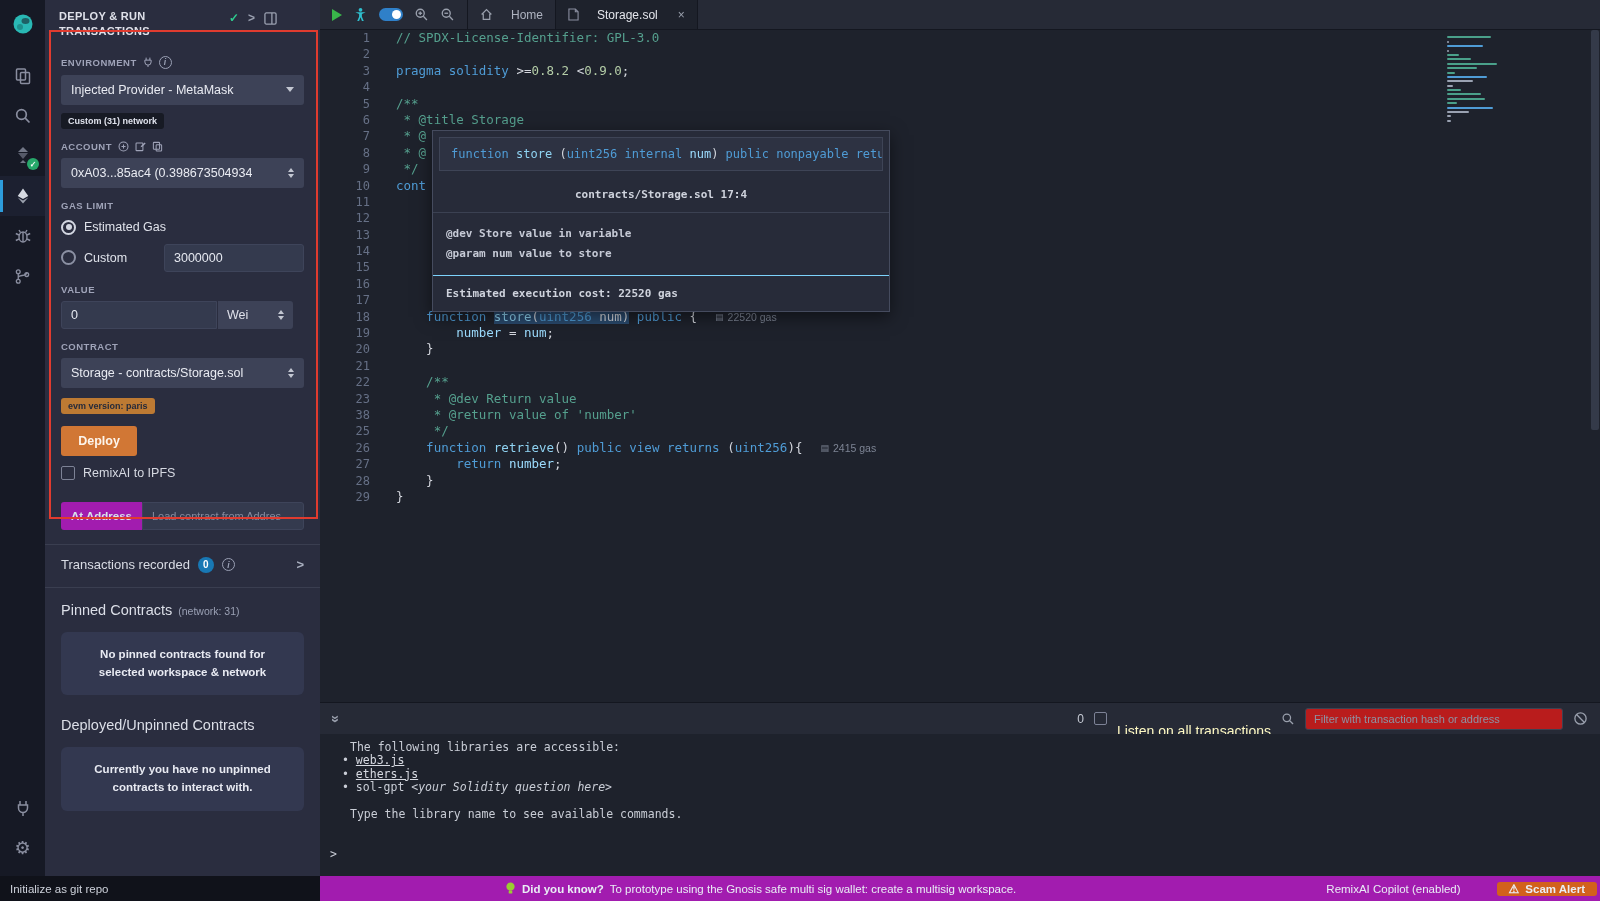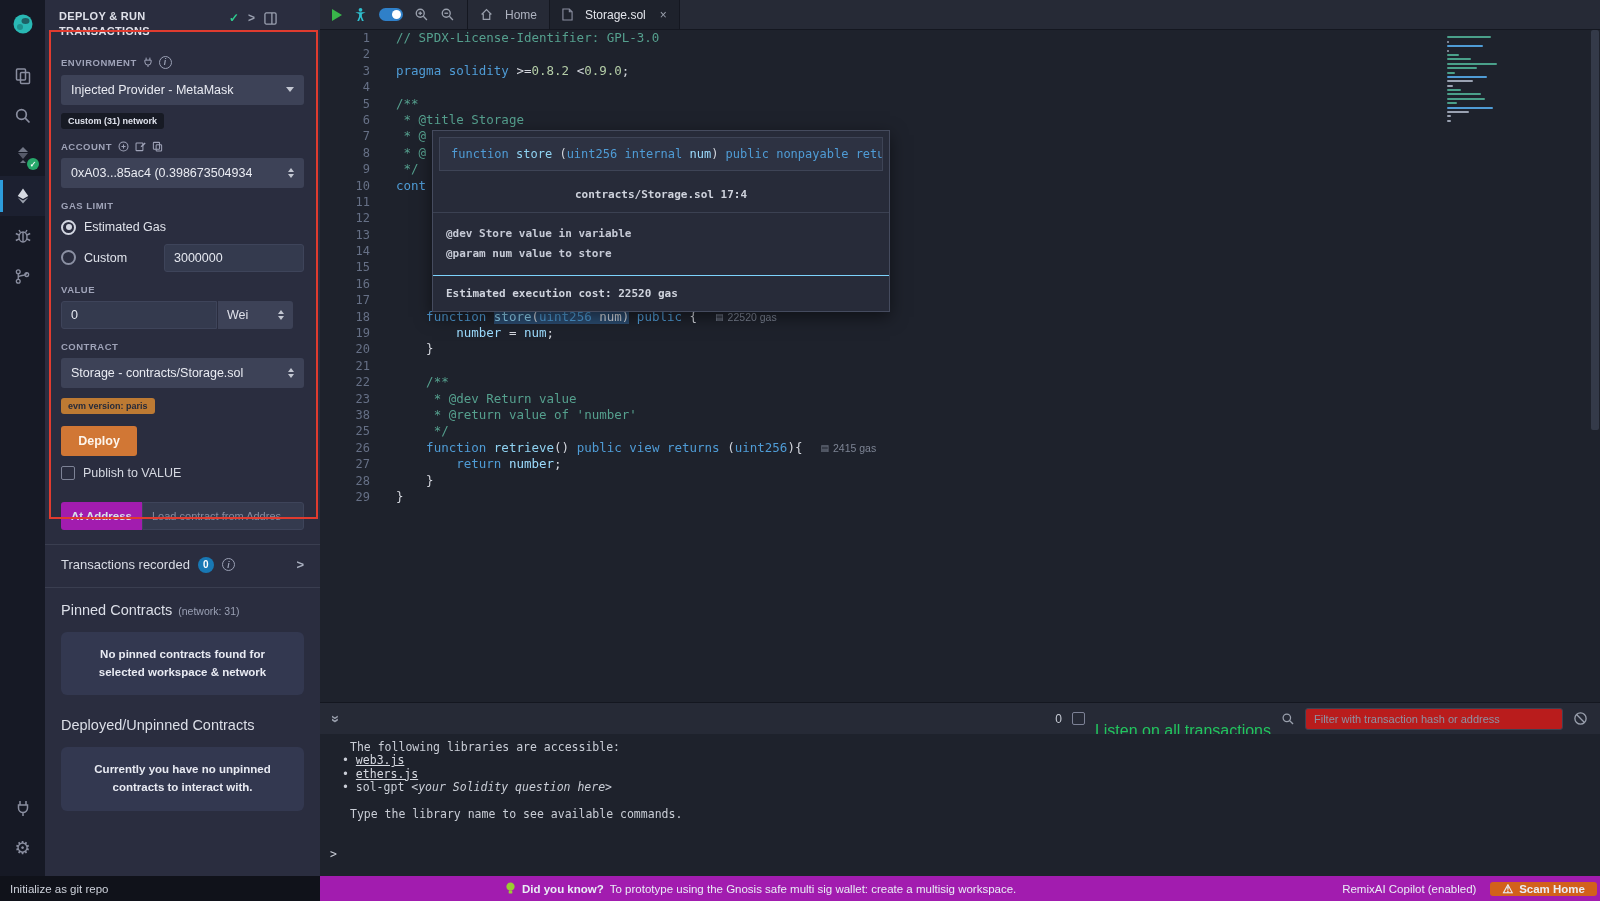--- a/index.html
+++ b/index.html
@@ -66,21 +66,21 @@
   
   .annotation-rect{position:absolute;left:49px;top:30px;width:269px;height:489px;border:2px solid #e03b2f;z-index:40;pointer-events:none;}
 
   
   .main{flex:1;display:flex;flex-direction:column;min-width:0;}
   .tabbar{height:30px;background:#262a36;border-bottom:1px solid #141720;display:flex;align-items:stretch;flex:none;}
   .tb-icons{display:flex;align-items:center;gap:11px;padding:0 12px;border-right:1px solid #141720;}
   .play-tri{width:0;height:0;border-top:6px solid transparent;border-bottom:6px solid transparent;border-left:10px solid #39b54a;cursor:pointer;}
   .toggle-pill{width:24px;height:13px;border-radius:7px;background:#2f80c9;position:relative;cursor:pointer;}
   .toggle-pill::after{content:"";position:absolute;right:2px;top:2px;width:9px;height:9px;border-radius:50%;background:#fff;}
-  .tab{display:flex;align-items:center;gap:12px;padding:0 12px;font-size:12px;color:#aeb3c0;border-right:1px solid #141720;cursor:pointer;}
+  .tab{display:flex;align-items:center;gap:18px;padding:0 12px;font-size:12px;color:#aeb3c0;border-right:1px solid #141720;cursor:pointer;}
   .tab.active{background:#1e222c;color:#e4e6ec;}
   .tab-close{color:#9aa0ad;font-size:12px;margin-left:2px;cursor:pointer;}
 
   .editor{flex:1;position:relative;overflow:hidden;background:#1e222c;font-family:"DejaVu Sans Mono",monospace;font-size:12.5px;}
   .code-line{display:flex;align-items:center;height:16.4px;line-height:16.4px;white-space:pre;}
   .ln{width:50px;text-align:right;color:#667086;font-size:12px;flex:none;}
   .code-text{margin-left:26px;}
   .tk-c{color:#55a08e;}
   .tk-k{color:#4f9cd6;}
   .tk-t{color:#4f9cd6;}
@@ -103,34 +103,34 @@
   .mm-g{background:#4aa08a;}
   .mm-b{background:#4f9cd6;}
   .mm-w{background:#9aa2b2;}
   .scroll-thumb{position:absolute;right:1px;top:0;width:8px;height:400px;background:#343a49;border-radius:2px;cursor:pointer;}
 
   
   .term-toolbar{height:32px;background:#262a36;border-top:1px solid #141720;display:flex;align-items:center;padding:0 12px;gap:10px;flex:none;}
   .dbl-chev{color:#9aa0ad;display:inline-block;transform:rotate(90deg);font-size:14px;font-weight:700;cursor:pointer;}
   .tt-spacer{flex:1;}
   .term-count{color:#c6cad4;font-size:12px;}
-  .listen-label{color:#22c55e;font-size:16px;margin-top:24px;}
+  .listen-label{color:#fef9c3;font-size:14px;margin-top:24px;}
   .filter-input{width:258px;height:22px;background:#b91c1c;border:1px solid #3c4252;border-radius:3px;color:#cfd3dd;font-size:11px;padding:0 8px;font-family:"Liberation Sans",sans-serif;}
   .filter-input::placeholder{color:#8e93a4;}
   .terminal{height:142px;background:#1e222c;font-family:"DejaVu Sans Mono",monospace;font-size:11.5px;color:#c9cdd6;padding:7px 10px;line-height:13.4px;flex:none;overflow:hidden;}
   .term-line{padding-left:20px;white-space:pre;}
   .term-bullet{padding-left:12px;white-space:pre;}
   .term-link{text-decoration:underline;cursor:pointer;color:#d6d9e1;}
   .term-italic{font-style:italic;}
   .term-prompt{padding-left:0;}
 
   
   .statusbar{height:25px;display:flex;align-items:stretch;background:#a21caf;font-size:11.5px;color:#e9edf5;flex:none;}
   .status-git{width:320px;background:#10121a;display:flex;align-items:center;padding:0 10px;color:#cdd1da;cursor:pointer;flex:none;}
-  .status-main{flex:1;display:flex;align-items:center;min-width:0;}
+  .status-main{flex:1;display:flex;align-items:center;min-width:0;gap:22px;}
   .status-tip{display:flex;align-items:center;gap:6px;margin-left:185px;white-space:nowrap;}
   .tip-bold{font-weight:700;}
   .status-copilot{margin-left:auto;padding:0 14px;display:flex;align-items:center;white-space:nowrap;cursor:pointer;}
   .scam-alert{background:#d2611c;display:flex;align-items:center;gap:6px;padding:0 12px;font-weight:700;border-radius:3px;margin:2px 3px 2px 0;cursor:pointer;white-space:nowrap;}
   .warn-glyph{font-size:12px;}
   .bottom-white{height:17px;background:#ffffff;flex:none;}
 
   svg{display:block;}
 </style>
 </head>
@@ -290,21 +290,21 @@
               <b class="up"></b>
               <b class="dn"></b>
             </span>
         </div>
         <span class="evm-badge">evm version: paris</span>
 
         <button class="deploy-btn">Deploy</button>
 
         <div class="check-row">
           <span class="checkbox"></span>
-          <span>Publish to VALUE</span>
+          <span>RemixAI to IPFS</span>
         </div>
 
         <div class="ataddr-row">
           <button class="ataddr-btn">At Address</button>
           <input class="text-input ataddr-input" placeholder="Load contract from Addres" style="">
         </div>
       </div>
 
       <div class="divider"></div>
       <div class="tx-row">
@@ -472,20 +472,20 @@
         <svg width="11" height="13" viewBox="0 0 12 14" fill="#9acd32">
             <circle cx="6" cy="5" r="4.5"></circle>
             <rect x="4" y="9.5" width="4" height="3" rx="1"></rect>
           </svg>
         <span class="tip-bold">Did you know?</span>
         <span>To prototype using the Gnosis safe multi sig wallet: create a multisig workspace.</span>
       </div>
       <div class="status-copilot">RemixAI Copilot (enabled)</div>
       <div class="scam-alert">
         <span class="warn-glyph">⚠</span>
-        <span>Scam Home</span>
+        <span>Scam Alert</span>
       </div>
     </div>
   </footer>
   <div class="bottom-white"></div>
 
   <div class="annotation-rect"></div>
 </div>
 
 </body></html>

